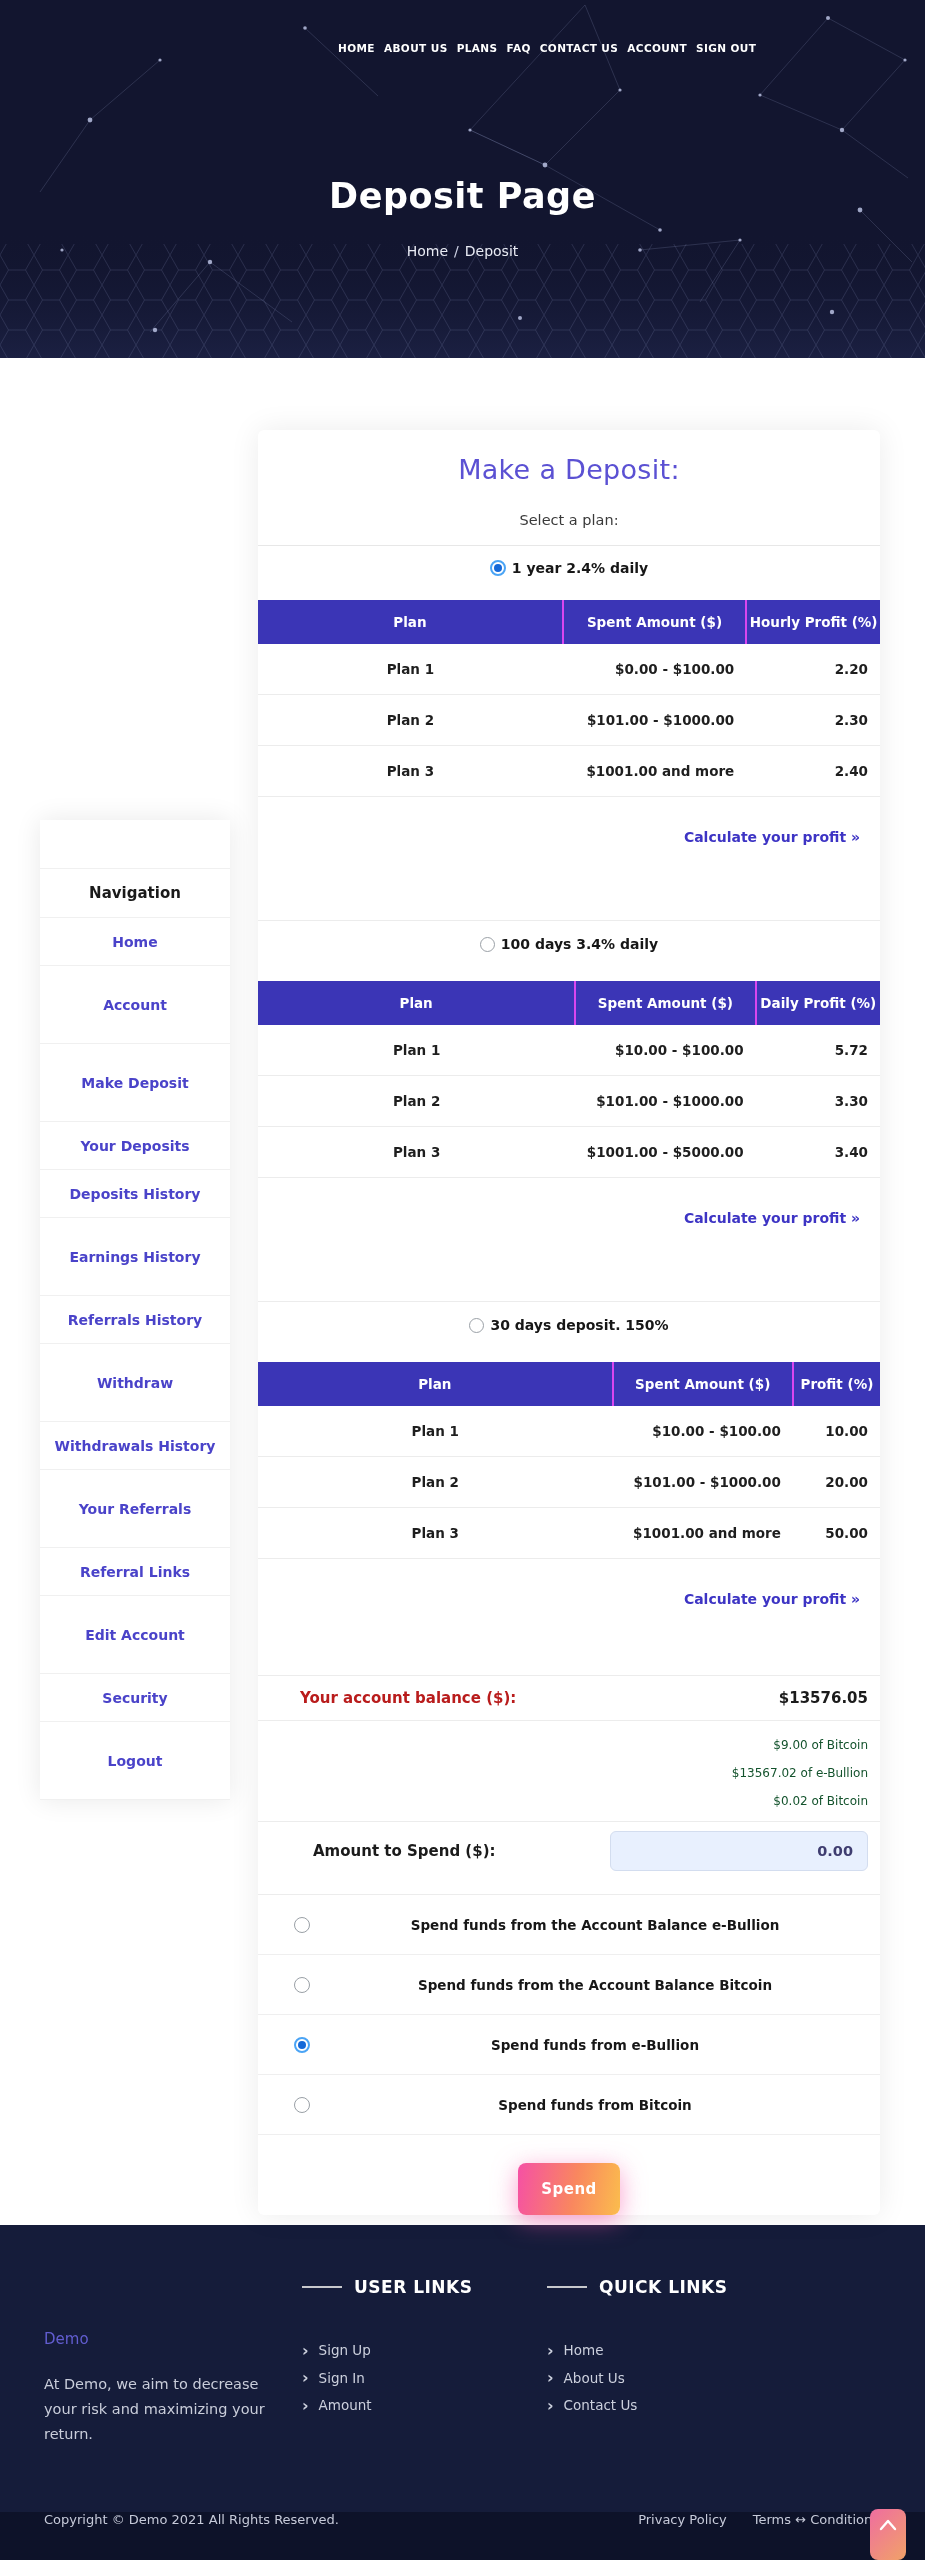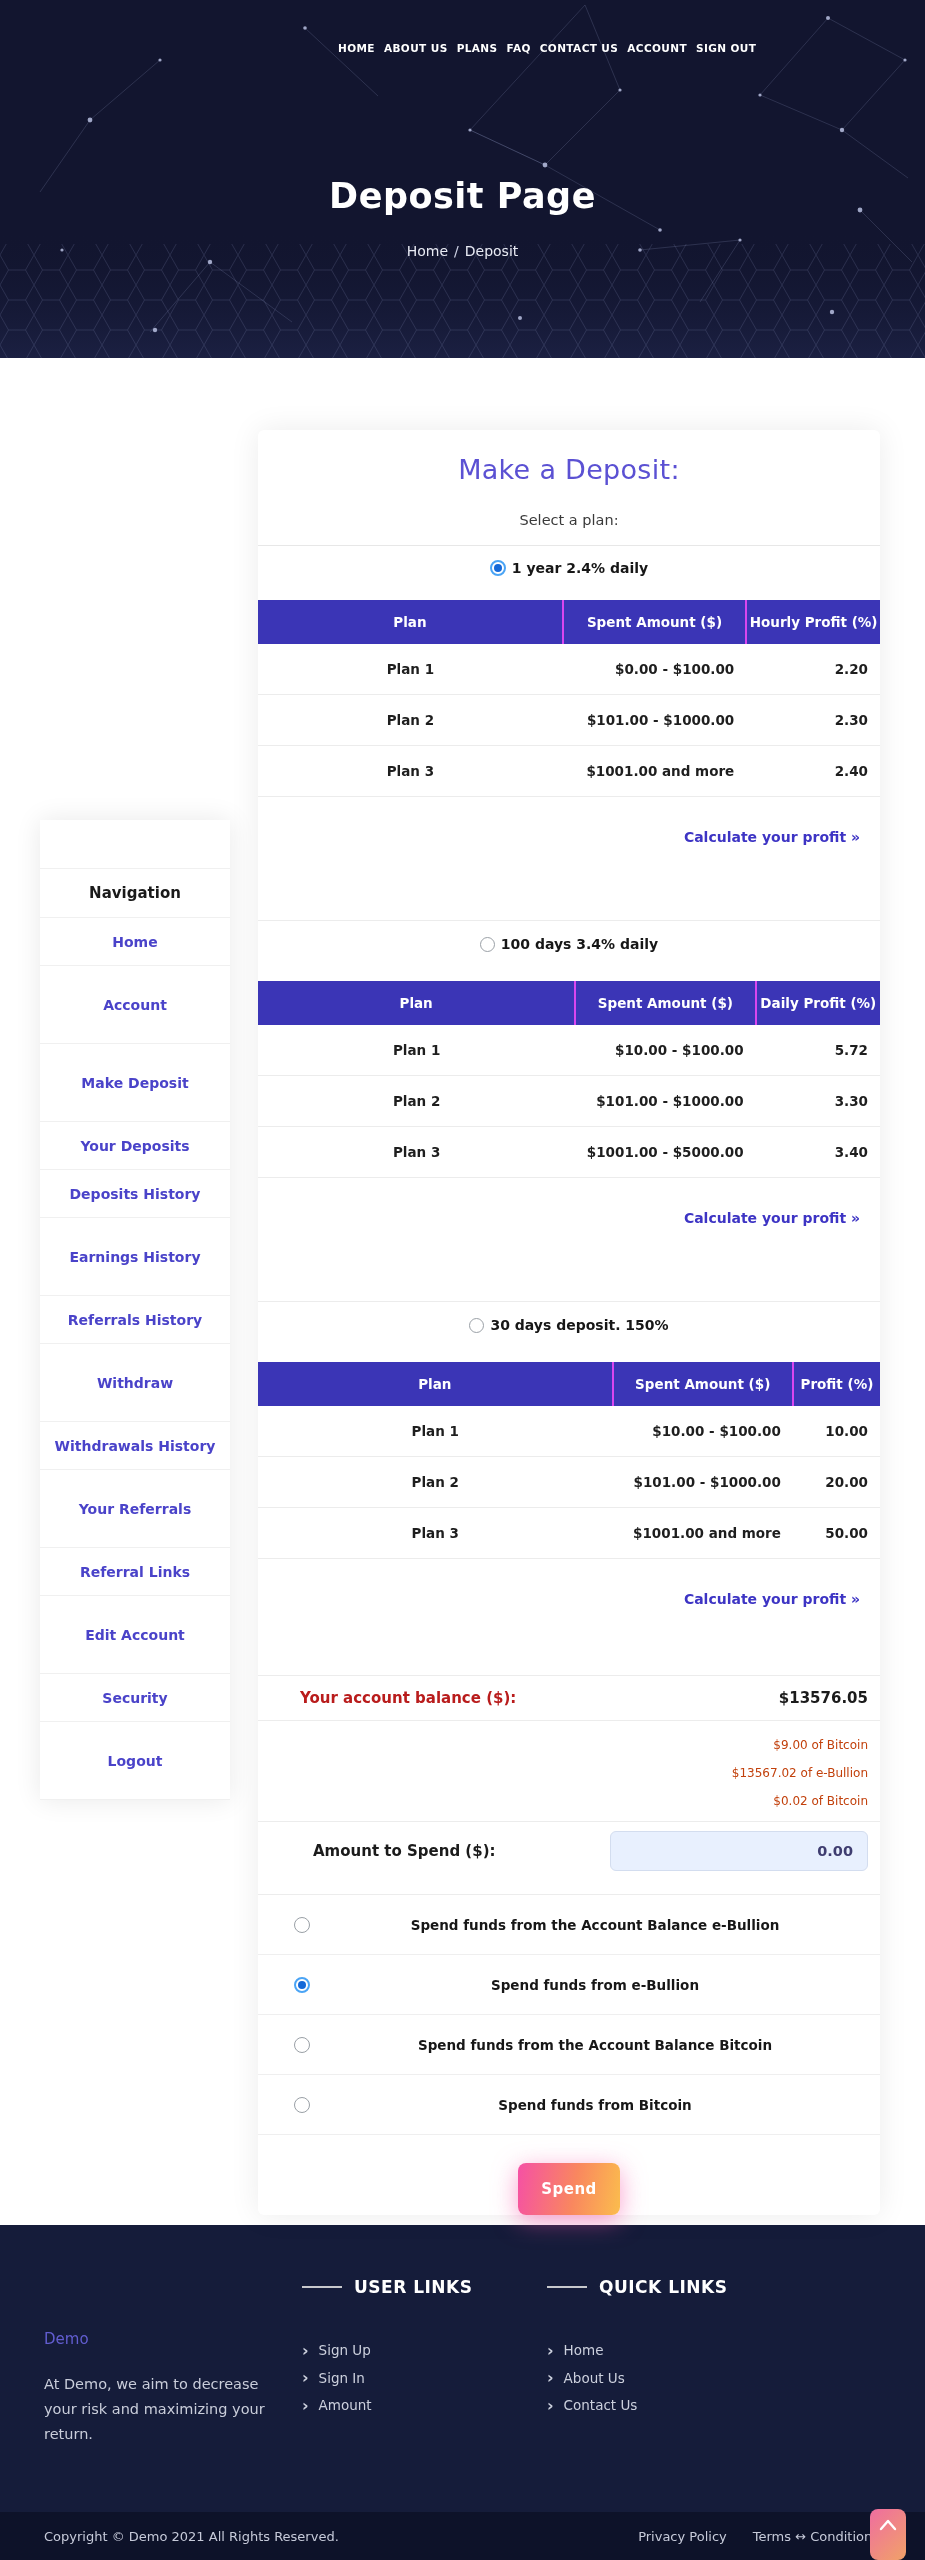--- a/index.html
+++ b/index.html
@@ -48,21 +48,21 @@
   .plan-table td.c2,.plan-table td.c3{text-align:right;padding-right:12px;box-sizing:border-box;}
   .calc-row{text-align:right;padding:30px 20px 74px 20px;border-bottom:1px solid #ececec;}
   .calc-row.pb67{padding-bottom:67px;}
   .calc-row a{color:#3d34c4;font-size:14px;font-weight:700;text-decoration:none;cursor:pointer;}
   .balance-row{height:45px;display:flex;align-items:center;box-sizing:border-box;
     border-bottom:1px solid #ececec;padding:0 12px 0 42px;}
   .balance-row .lbl{font-size:15px;font-weight:700;color:#b91c1c;}
   .balance-row .val{margin-left:auto;font-size:15px;font-weight:700;color:#1b1b1b;}
   .subbal{height:101px;box-sizing:border-box;border-bottom:1px solid #ececec;
     padding:10px 12px 0 0;text-align:right;}
-  .subbal div{font-size:12px;color:#c2410c;line-height:28px;}
+  .subbal div{font-size:12px;color:#14532d;line-height:28px;}
   .amount-row{height:73px;display:flex;align-items:center;box-sizing:border-box;
     border-bottom:1px solid #ececec;padding:0 12px 15px 55px;}
   .amount-row .lbl{font-size:15px;font-weight:700;color:#1b1b1b;}
   .amount-row input{margin-left:auto;width:258px;height:40px;box-sizing:border-box;
     background:#e8f0fe;border:1px solid #d3ddef;border-radius:6px;text-align:right;
     padding-right:14px;font-size:14.5px;font-weight:700;color:#3f3d70;
     font-family:"DejaVu Sans","Liberation Sans",sans-serif;outline:none;}
   .option-row{height:60px;display:flex;align-items:center;box-sizing:border-box;
     border-bottom:1px solid #efefef;padding-left:36px;cursor:pointer;}
   .option-row .radio{width:16px;height:16px;}
@@ -79,21 +79,21 @@
   .f-col{position:absolute;top:52px;}
   .f-col.user{left:302px;} .f-col.quick{left:547px;}
   .f-head{display:flex;align-items:center;gap:12px;color:#fff;font-size:17px;font-weight:700;letter-spacing:.5px;}
   .f-head .dash{width:40px;height:2px;background:#e6e6e6;opacity:.85;}
   .f-links{margin-top:40px;}
   .f-link{display:flex;align-items:center;gap:10px;color:#ccd0dd;font-size:13.5px;
     line-height:27.5px;cursor:pointer;}
   .f-link .chev{font-size:16px;font-weight:700;line-height:1;}
   
   .copybar{position:absolute;left:0;top:2512px;width:925px;height:48px;background:#0d1229;
-    display:flex;align-items:center;box-sizing:border-box;padding:0 46px 0 44px;}
+    display:flex;box-sizing:border-box;padding:0 46px 0 44px;}
   .copybar .copy{font-size:13px;color:#c6cad9;}
   .copybar .right{margin-left:auto;display:flex;gap:26px;}
   .copybar .right a{font-size:13px;color:#c6cad9;text-decoration:none;cursor:pointer;white-space:nowrap;}
   .scrolltop{position:absolute;left:870px;top:2509px;width:36px;height:51px;border-radius:8px;
     background:linear-gradient(135deg,#ef6da0 0%,#f1a268 100%);z-index:5;border:none;cursor:pointer;
     display:flex;align-items:flex-start;justify-content:center;padding-top:8px;box-sizing:border-box;}
 </style>
 </head>
 <body>
 
@@ -312,26 +312,26 @@
   <div class="amount-row">
     <span class="lbl">Amount to Spend ($):</span>
     <input type="text" value="0.00" style="">
   </div>
 
   <div class="option-row">
     <span class="radio"></span>
     <span class="opt-label">Spend funds from the Account Balance e-Bullion</span>
   </div>
   <div class="option-row">
+    <span class="radio"></span>
+    <span class="opt-label">Spend funds from the Account Balance Bitcoin</span>
+  </div>
+  <div class="option-row">
     <span class="radio checked"></span>
     <span class="opt-label">Spend funds from e-Bullion</span>
-  </div>
-  <div class="option-row">
-    <span class="radio"></span>
-    <span class="opt-label">Spend funds from the Account Balance Bitcoin</span>
   </div>
   <div class="option-row">
     <span class="radio"></span>
     <span class="opt-label">Spend funds from Bitcoin</span>
   </div>
 
   <div class="btn-wrap">
     <button class="spend-btn">Spend</button>
   </div>
 </main>

